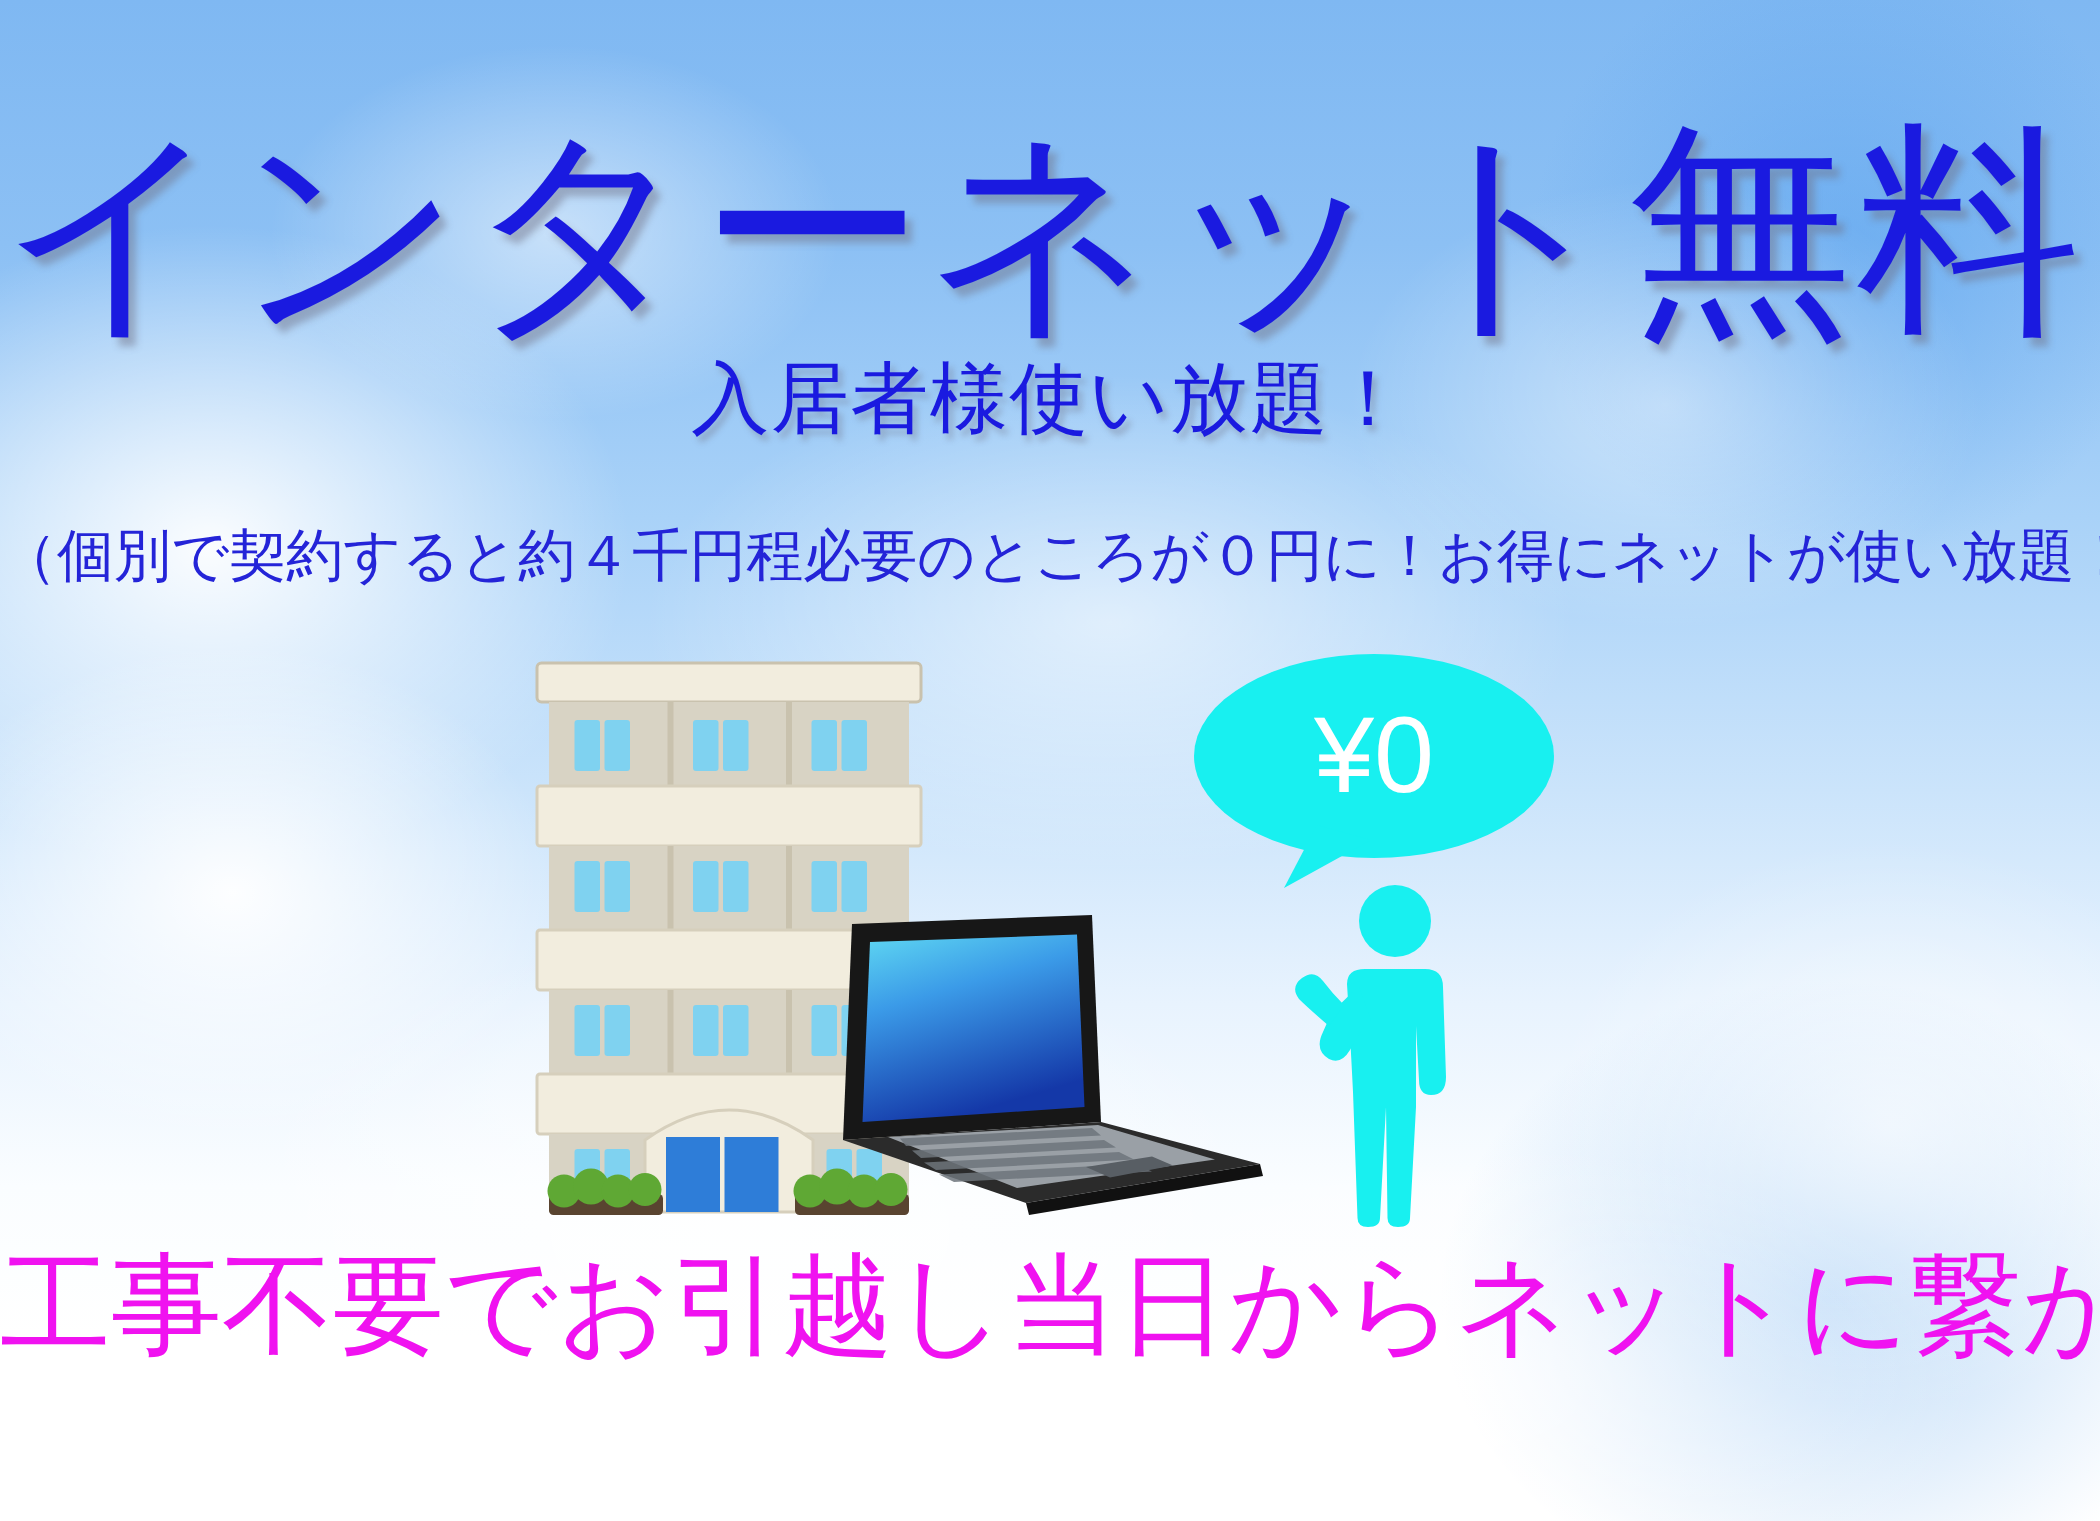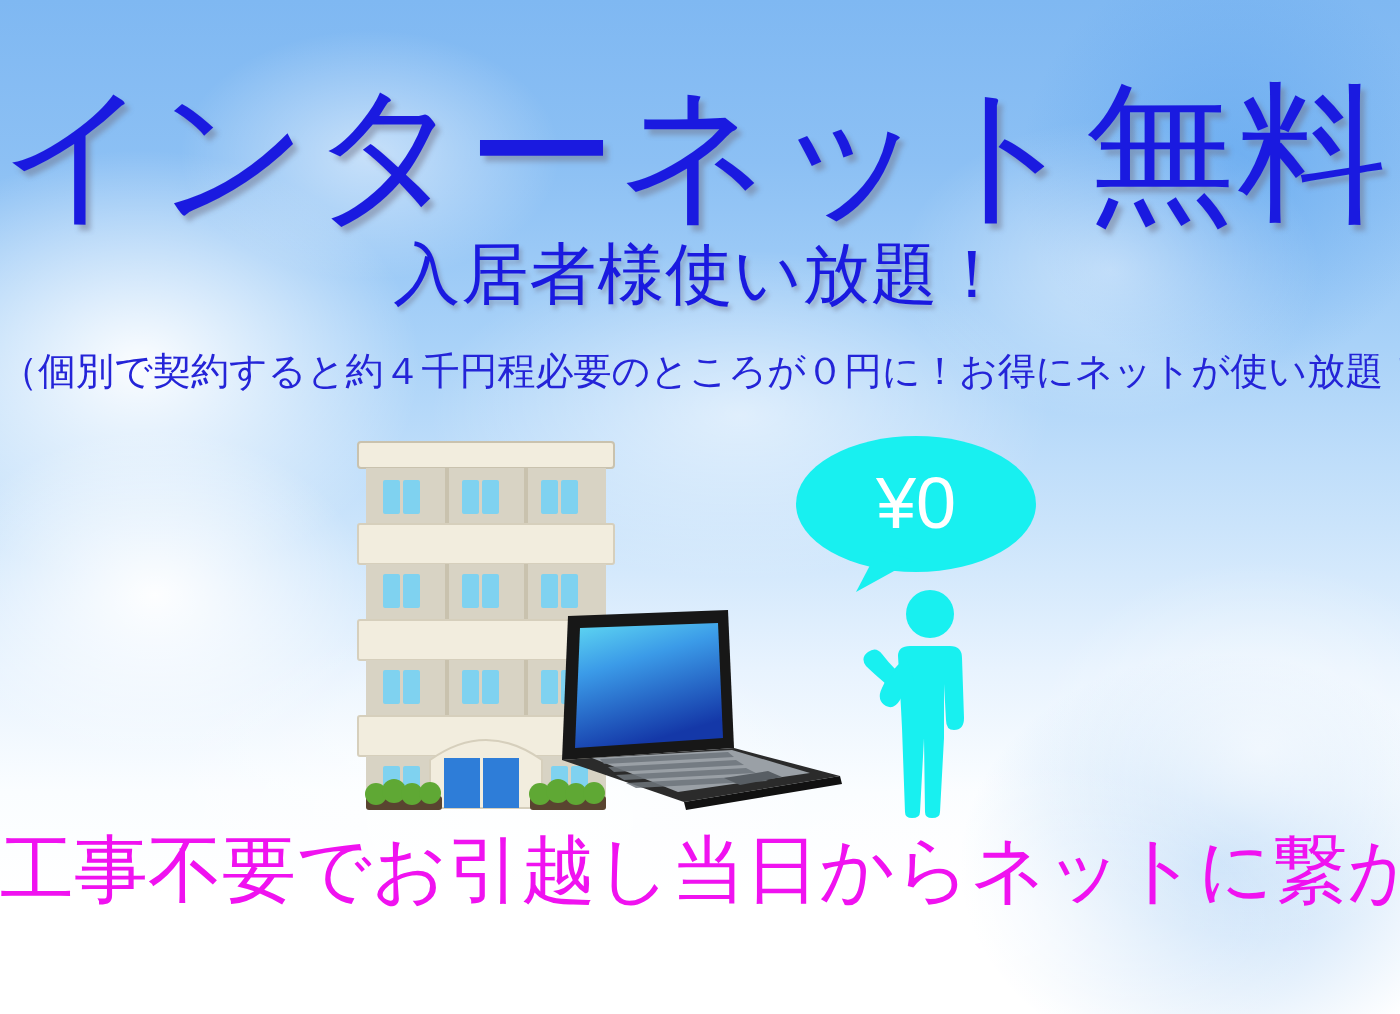--- a/index.html
+++ b/index.html
@@ -53,21 +53,21 @@
 
   
   .headline{
     position:absolute;left:0;right:0;top:78px;text-align:center;
     font-size:150px;line-height:1.0;font-weight:400;
     color:#1A1AE0;letter-spacing:2px;white-space:nowrap;
     text-shadow:5px 6px 5px rgba(110,110,130,.45);
   }
   .subheadline{
     position:absolute;left:0;right:0;top:240px;text-align:center;
-    font-size:67px;line-height:1.0;font-weight:400;
+    font-size:52px;line-height:1.0;font-weight:400;
     color:#1A1AE0;letter-spacing:1px;white-space:nowrap;
     text-shadow:3px 4px 4px rgba(110,110,130,.40);
   }
   .fineprint{
     position:absolute;left:0;right:0;top:352px;text-align:center;
     font-size:38px;line-height:1.0;font-weight:400;
     color:#2424D8;letter-spacing:0px;white-space:nowrap;
   }
   .bottomline{
     position:absolute;left:0;right:0;top:833px;text-align:center;

